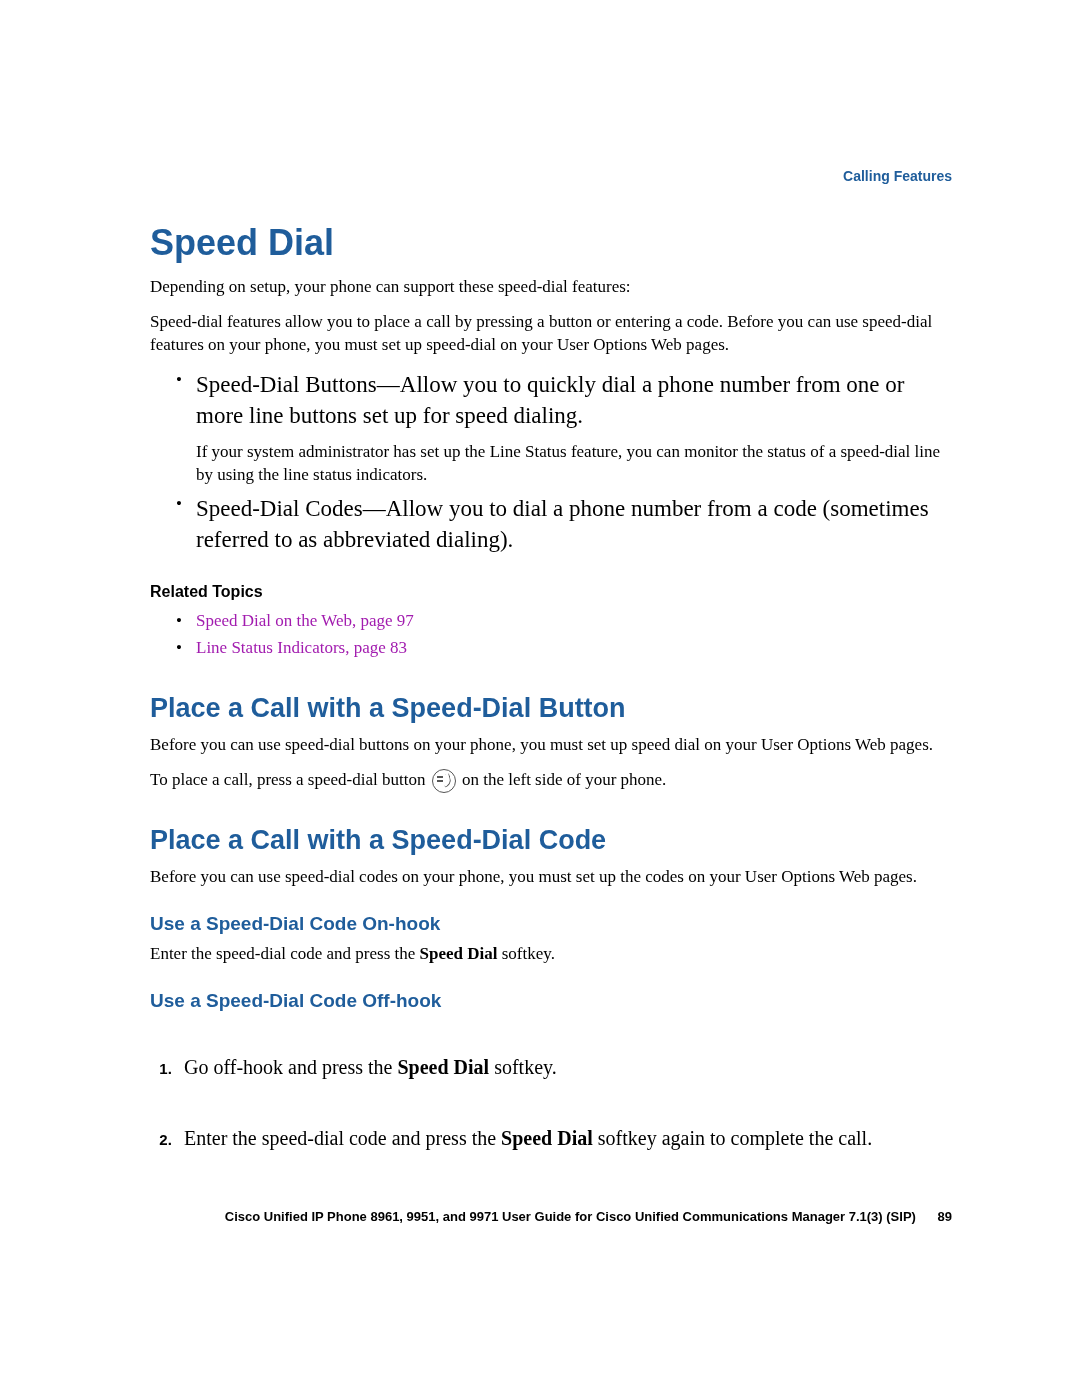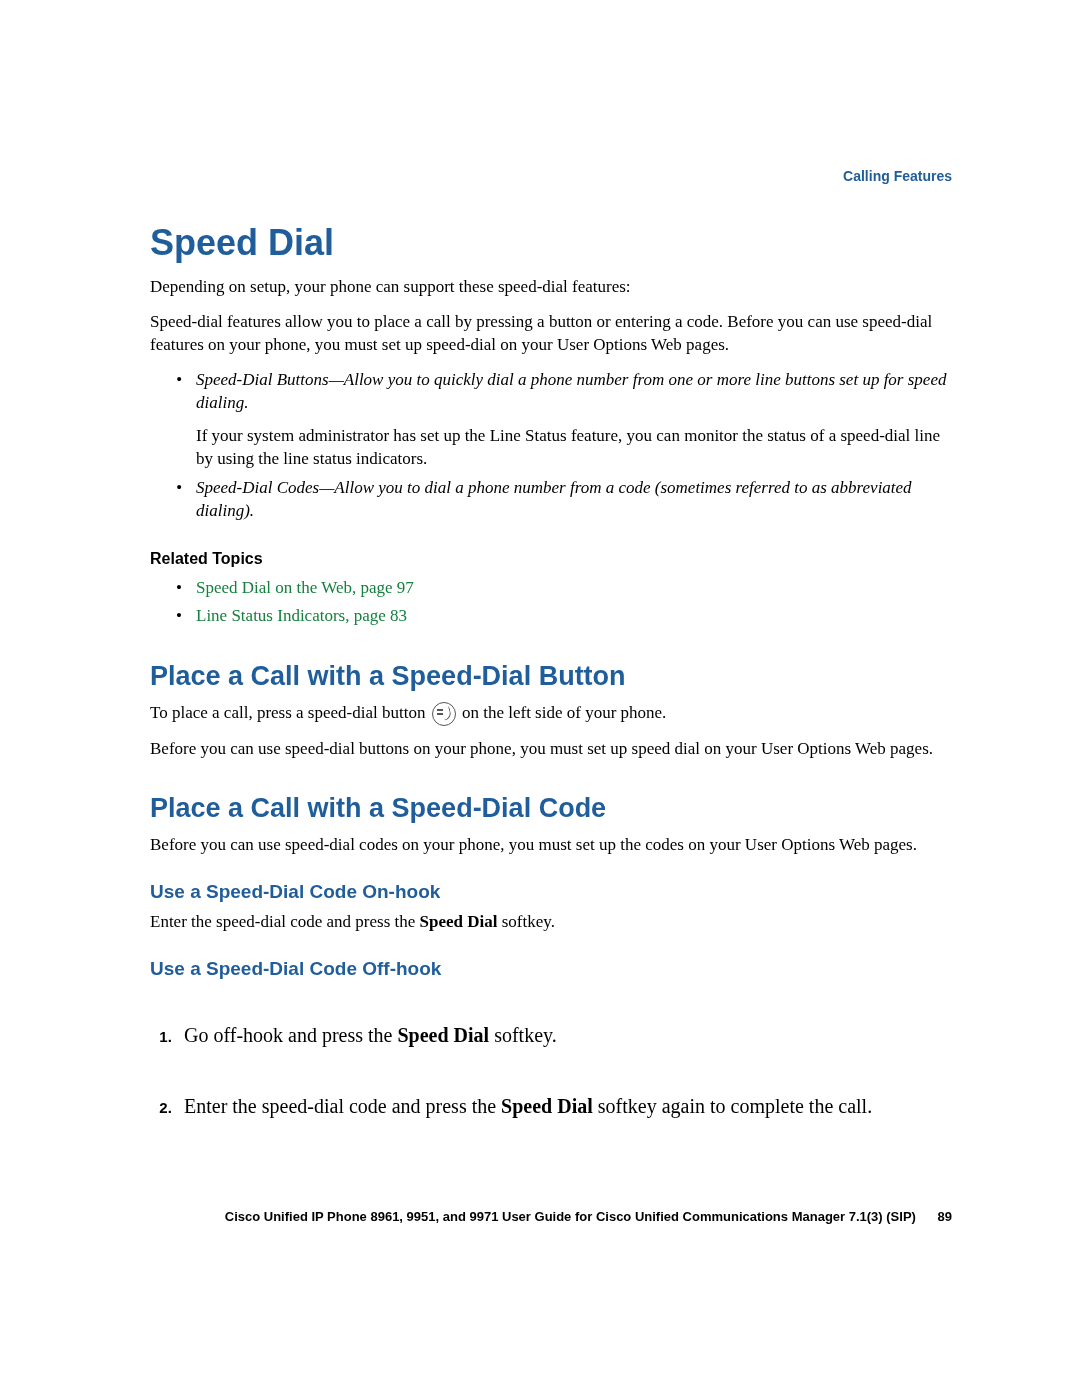--- a/index.html
+++ b/index.html
@@ -38,24 +38,23 @@
     margin: 8px 0 12px 0;
   }
   ul.bullets {
     list-style: none;
     padding: 0 0 0 26px;
     margin: 4px 0 10px 0;
   }
   ul.bullets > li {
     position: relative;
     padding-left: 20px;
-    font-size: 17px;
+    font-size: 23px;
     line-height: 1.35;
     margin-bottom: 6px;
-    font-style: italic;
   }
   ul.bullets > li::before {
     content: "•";
     position: absolute;
     left: 0;
     top: 0;
     font-size: 17px;
   }
   .sub-para {
     font-size: 17px;
@@ -161,21 +160,21 @@
     text-align: right;
     font-family: Arial, Helvetica, sans-serif;
     font-weight: bold;
     font-size: 13px;
     color: #000000;
   }
   .footer .pagenum {
     display: inline-block;
     margin-left: 18px;
   }
-  .link { color: #15803d; cursor: pointer; }
+  .link { color: #a21caf; cursor: pointer; }
 </style>
 </head>
 <body>
 
 <div class="page">
 
   <div class="header-right">Calling Features</div>
 
   <h1 class="page-title">Speed Dial</h1>
 
@@ -198,26 +197,26 @@
   <ul class="link-bullets">
     <li>
       <span class="link">Speed Dial on the Web, page 97</span>
     </li>
     <li>
       <span class="link">Line Status Indicators, page 83</span>
     </li>
   </ul>
 
   <h2 class="section">Place a Call with a Speed-Dial Button</h2>
+  <p class="body">Before you can use speed-dial buttons on your phone, you must set up speed dial on your User Options Web pages.</p>
   <p class="body">
     <span>To place a call, press a speed-dial button </span>
     <span class="inline-icon"></span>
     <span> on the left side of your phone.</span>
   </p>
-  <p class="body">Before you can use speed-dial buttons on your phone, you must set up speed dial on your User Options Web pages.</p>
 
   <h2 class="section">Place a Call with a Speed-Dial Code</h2>
   <p class="body">Before you can use speed-dial codes on your phone, you must set up the codes on your User Options Web pages.</p>
 
   <h3 class="subsection">Use a Speed-Dial Code On-hook</h3>
   <p class="body">
     <span>Enter the speed-dial code and press the </span><strong class="ui">Speed Dial</strong><span> softkey.</span>
   </p>
 
   <h3 class="subsection">Use a Speed-Dial Code Off-hook</h3>

